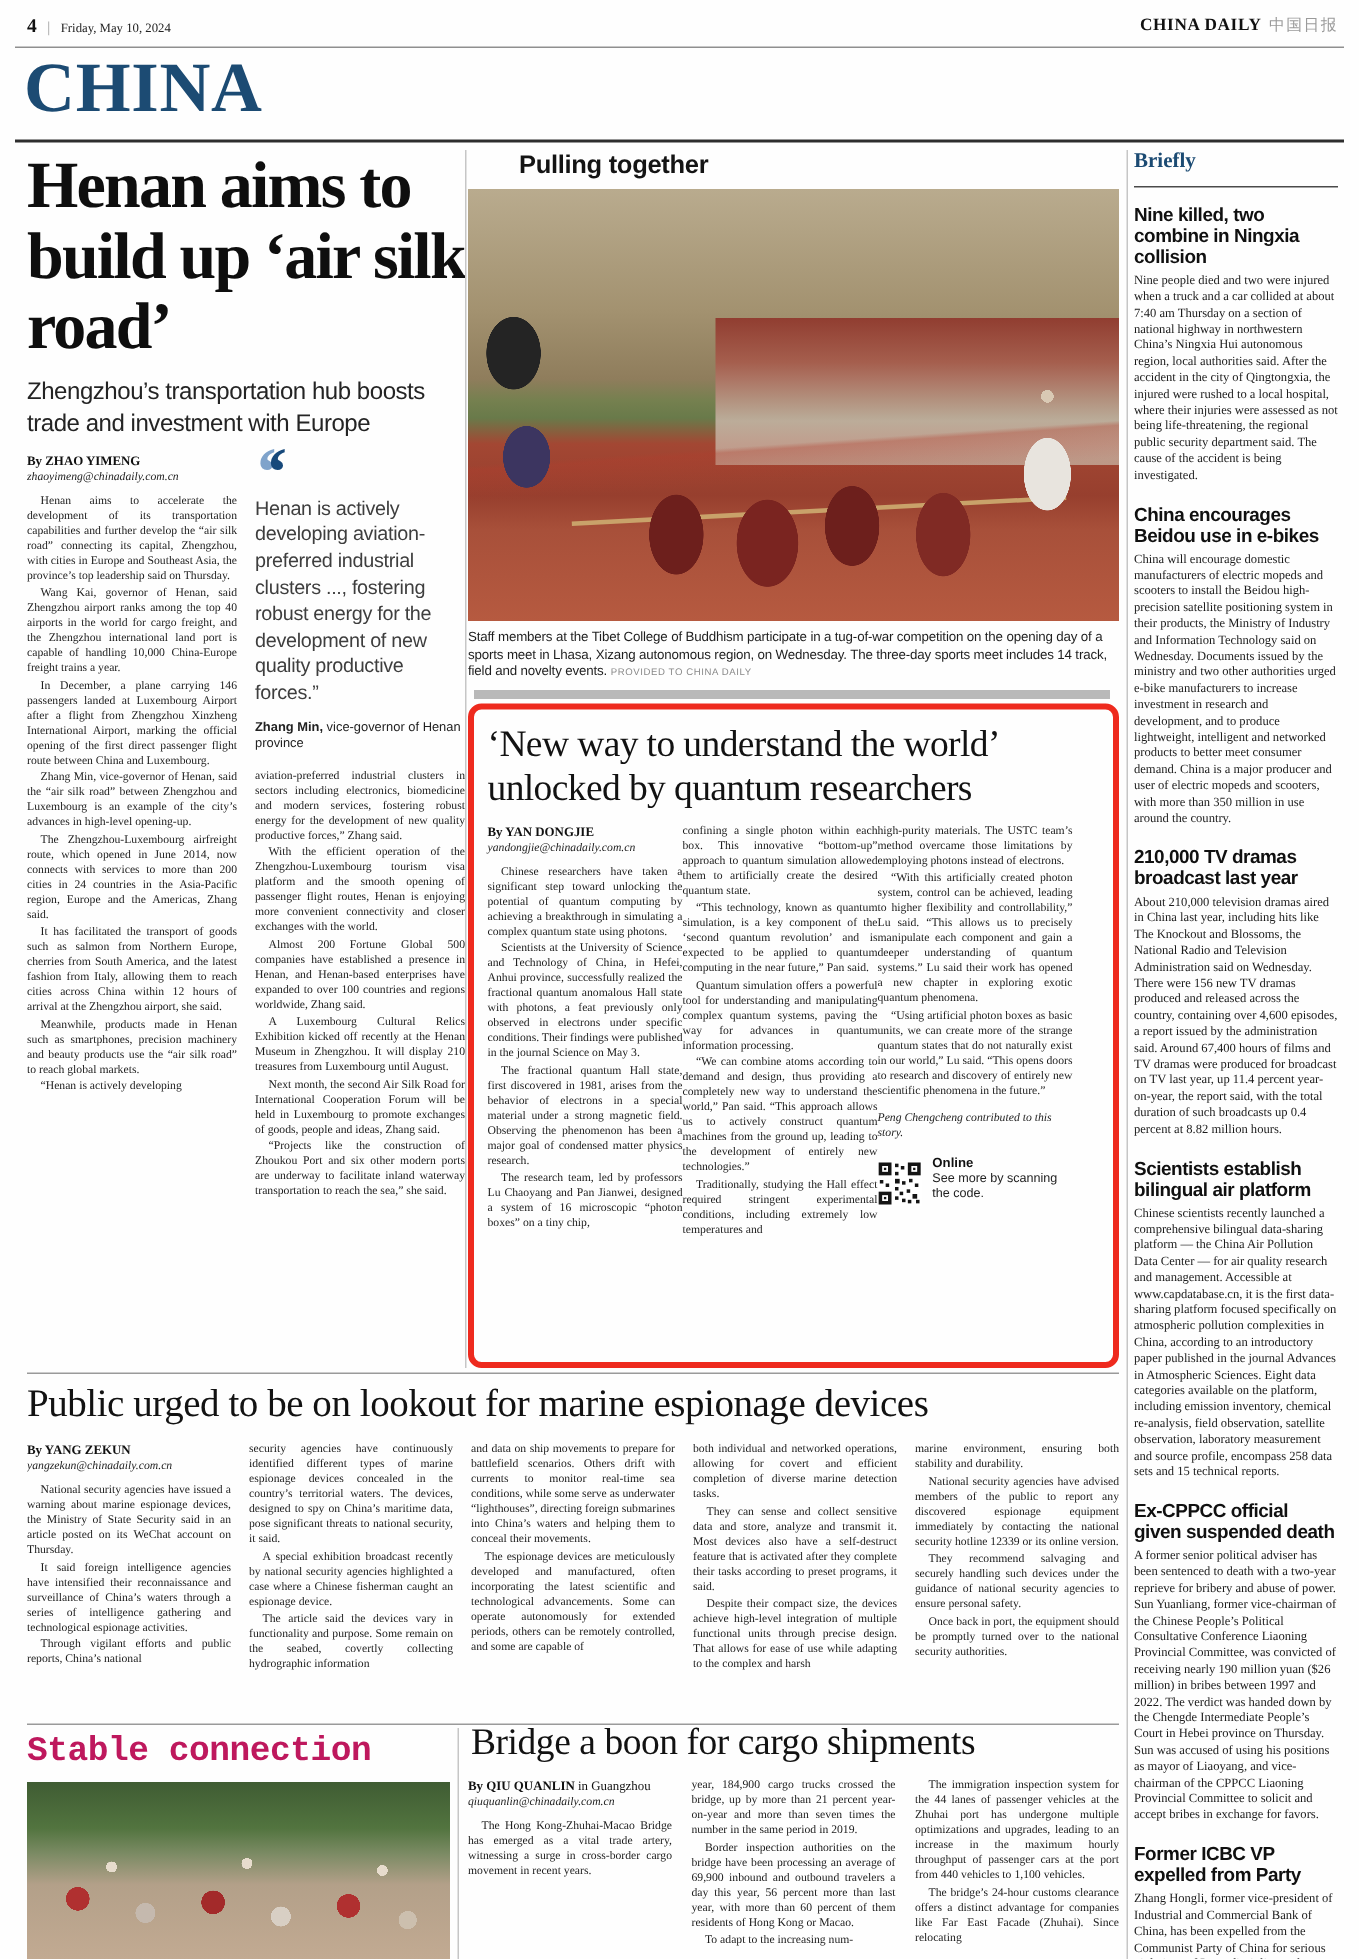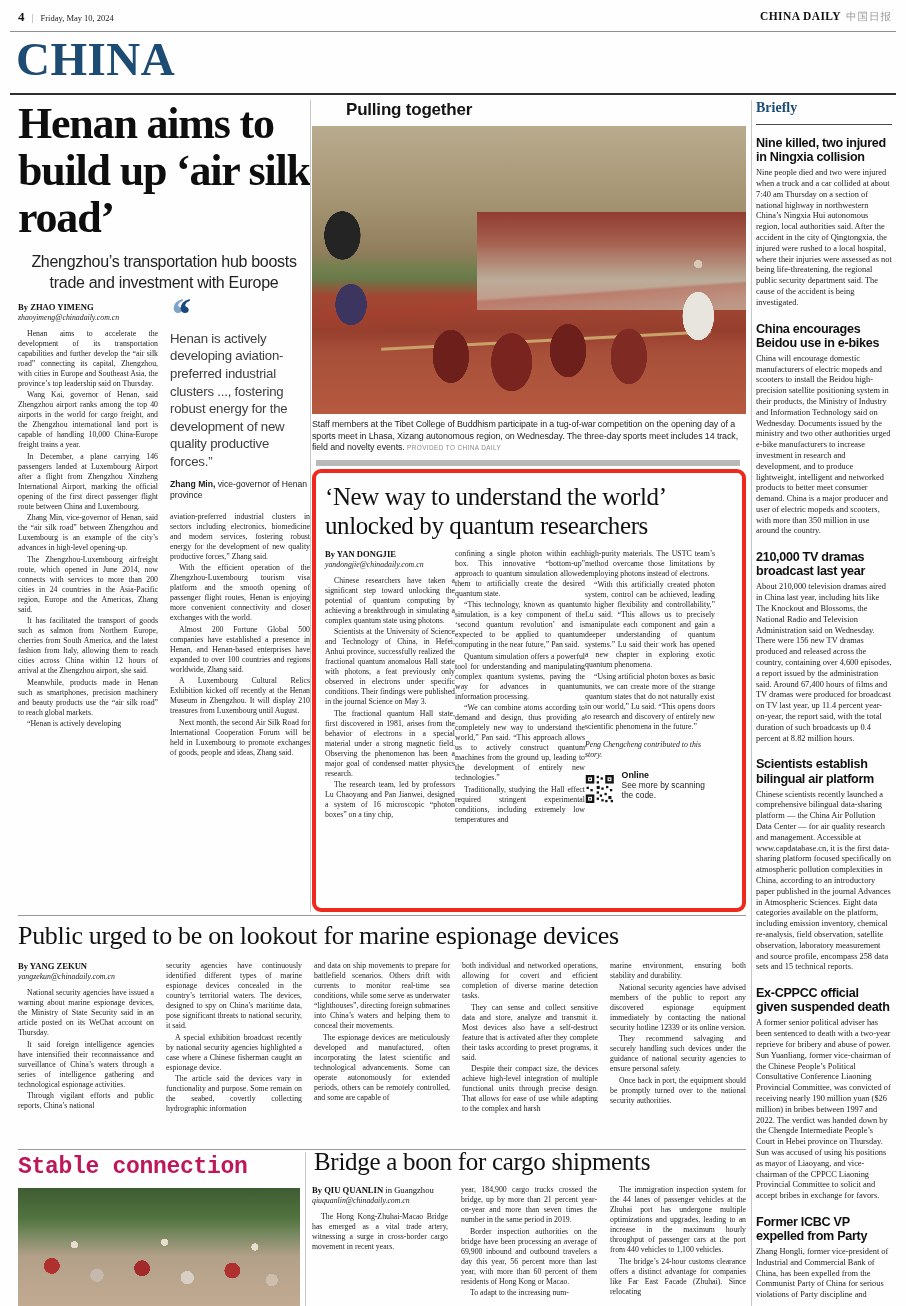--- a/index.html
+++ b/index.html
@@ -21,21 +21,21 @@
   .byline{font-family:"Liberation Serif",serif;font-size:8.6px;font-weight:bold;color:#111;}
   .byline .loc{font-weight:normal;}
   .email{font-family:"Liberation Serif",serif;font-size:7.8px;font-style:italic;color:#222;margin:1px 0 7px;}
   .body p{font-family:"Liberation Serif",serif;font-size:7.8px;line-height:10px;text-align:justify;margin:0 0 1.5px;text-indent:9px;color:#1c1c1c;}
   .body p.noindent{text-indent:0;}
   .body p.contrib{font-style:italic;text-indent:0;text-align:left;margin-top:8px;}
 
   
   .henan{position:absolute;left:18px;top:100px;width:292px;height:814px;overflow:hidden;}
   .h-headline{font-family:"Liberation Serif",serif;font-weight:bold;font-size:44px;line-height:1.07;letter-spacing:-1.2px;color:#0e0e0e;}
-  .h-subhead{margin-top:11px;font-family:"Liberation Sans",sans-serif;font-size:16px;line-height:1.27;letter-spacing:-.3px;color:#242424;text-align:center;}
+  .h-subhead{margin-top:11px;font-family:"Liberation Sans",sans-serif;font-size:16px;line-height:1.27;letter-spacing:-.3px;color:#242424;}
   .h-cols{display:flex;gap:12px;margin-top:9px;}
   .h-col{width:140px;}
   .quote-block{margin:2px 0 10px;}
   .quote-mark{font-family:"Liberation Serif",serif;font-weight:bold;font-size:46px;line-height:22px;letter-spacing:-5px;}
   .qm1{color:#7fa3cb;} .qm2{color:#17497b;}
   .quote-text{font-family:"Liberation Sans",sans-serif;font-size:13.2px;line-height:1.33;color:#3e3e3e;letter-spacing:-.2px;margin-top:4px;}
   .quote-attr{margin-top:9px;font-family:"Liberation Sans",sans-serif;font-size:8.6px;line-height:1.3;color:#222;}
   .quote-attr b{letter-spacing:0;}
 
   
@@ -155,20 +155,21 @@
         <div class="quote-block">
           <div class="quote-mark"><span class="qm1">‘</span><span class="qm2">‘</span></div>
           <div class="quote-text">Henan is actively developing aviation-preferred industrial clusters ..., fostering robust energy for the development of new quality productive forces.”</div>
           <div class="quote-attr"><b>Zhang Min,</b><span> vice-governor of Henan province</span></div>
         </div>
         <p class="noindent">aviation-preferred industrial clusters in sectors including electronics, biomedicine and modern services, fostering robust energy for the development of new quality productive forces,” Zhang said.</p>
         <p>With the efficient operation of the Zhengzhou-Luxembourg tourism visa platform and the smooth opening of passenger flight routes, Henan is enjoying more convenient connectivity and closer exchanges with the world.</p>
         <p>Almost 200 Fortune Global 500 companies have established a presence in Henan, and Henan-based enterprises have expanded to over 100 countries and regions worldwide, Zhang said.</p>
         <p>A Luxembourg Cultural Relics Exhibition kicked off recently at the Henan Museum in Zhengzhou. It will display 210 treasures from Luxembourg until August.</p>
         <p>Next month, the second Air Silk Road for International Cooperation Forum will be held in Luxembourg to promote exchanges of goods, people and ideas, Zhang said.</p>
+        <p>“Projects like the construction of Zhoukou Port and six other modern ports are underway to facilitate inland waterway transportation to reach the sea,” she said.</p>
       </div>
     </div>
   </div>
 
   <div class="mid">
     <div class="kicker">Pulling together</div>
     <div class="photo1">
       <div class="p1-wall"></div>
       <div class="p1-rope"></div>
       <div class="p1-overlay"></div>
@@ -242,21 +243,21 @@
           </div>
         </div>
       </div>
     </div>
   </div>
 
   <div class="briefly">
     <div class="b-title">Briefly</div>
     <div class="b-rule"></div>
     <div class="b-item">
-      <h3>Nine killed, two injured in Ningxia collision</h3>
+      <h3>Nine killed, two combine in Ningxia collision</h3>
       <p>Nine people died and two were injured when a truck and a car collided at about 7:40 am Thursday on a section of national highway in northwestern China’s Ningxia Hui autonomous region, local authorities said. After the accident in the city of Qingtongxia, the injured were rushed to a local hospital, where their injuries were assessed as not being life-threatening, the regional public security department said. The cause of the accident is being investigated.</p>
     </div>
     <div class="b-item">
       <h3>China encourages Beidou use in e-bikes</h3>
       <p>China will encourage domestic manufacturers of electric mopeds and scooters to install the Beidou high-precision satellite positioning system in their products, the Ministry of Industry and Information Technology said on Wednesday. Documents issued by the ministry and two other authorities urged e-bike manufacturers to increase investment in research and development, and to produce lightweight, intelligent and networked products to better meet consumer demand. China is a major producer and user of electric mopeds and scooters, with more than 350 million in use around the country.</p>
     </div>
     <div class="b-item">
       <h3>210,000 TV dramas broadcast last year</h3>
       <p>About 210,000 television dramas aired in China last year, including hits like The Knockout and Blossoms, the National Radio and Television Administration said on Wednesday. There were 156 new TV dramas produced and released across the country, containing over 4,600 episodes, a report issued by the administration said. Around 67,400 hours of films and TV dramas were produced for broadcast on TV last year, up 11.4 percent year-on-year, the report said, with the total duration of such broadcasts up 0.4 percent at 8.82 million hours.</p>
     </div>

